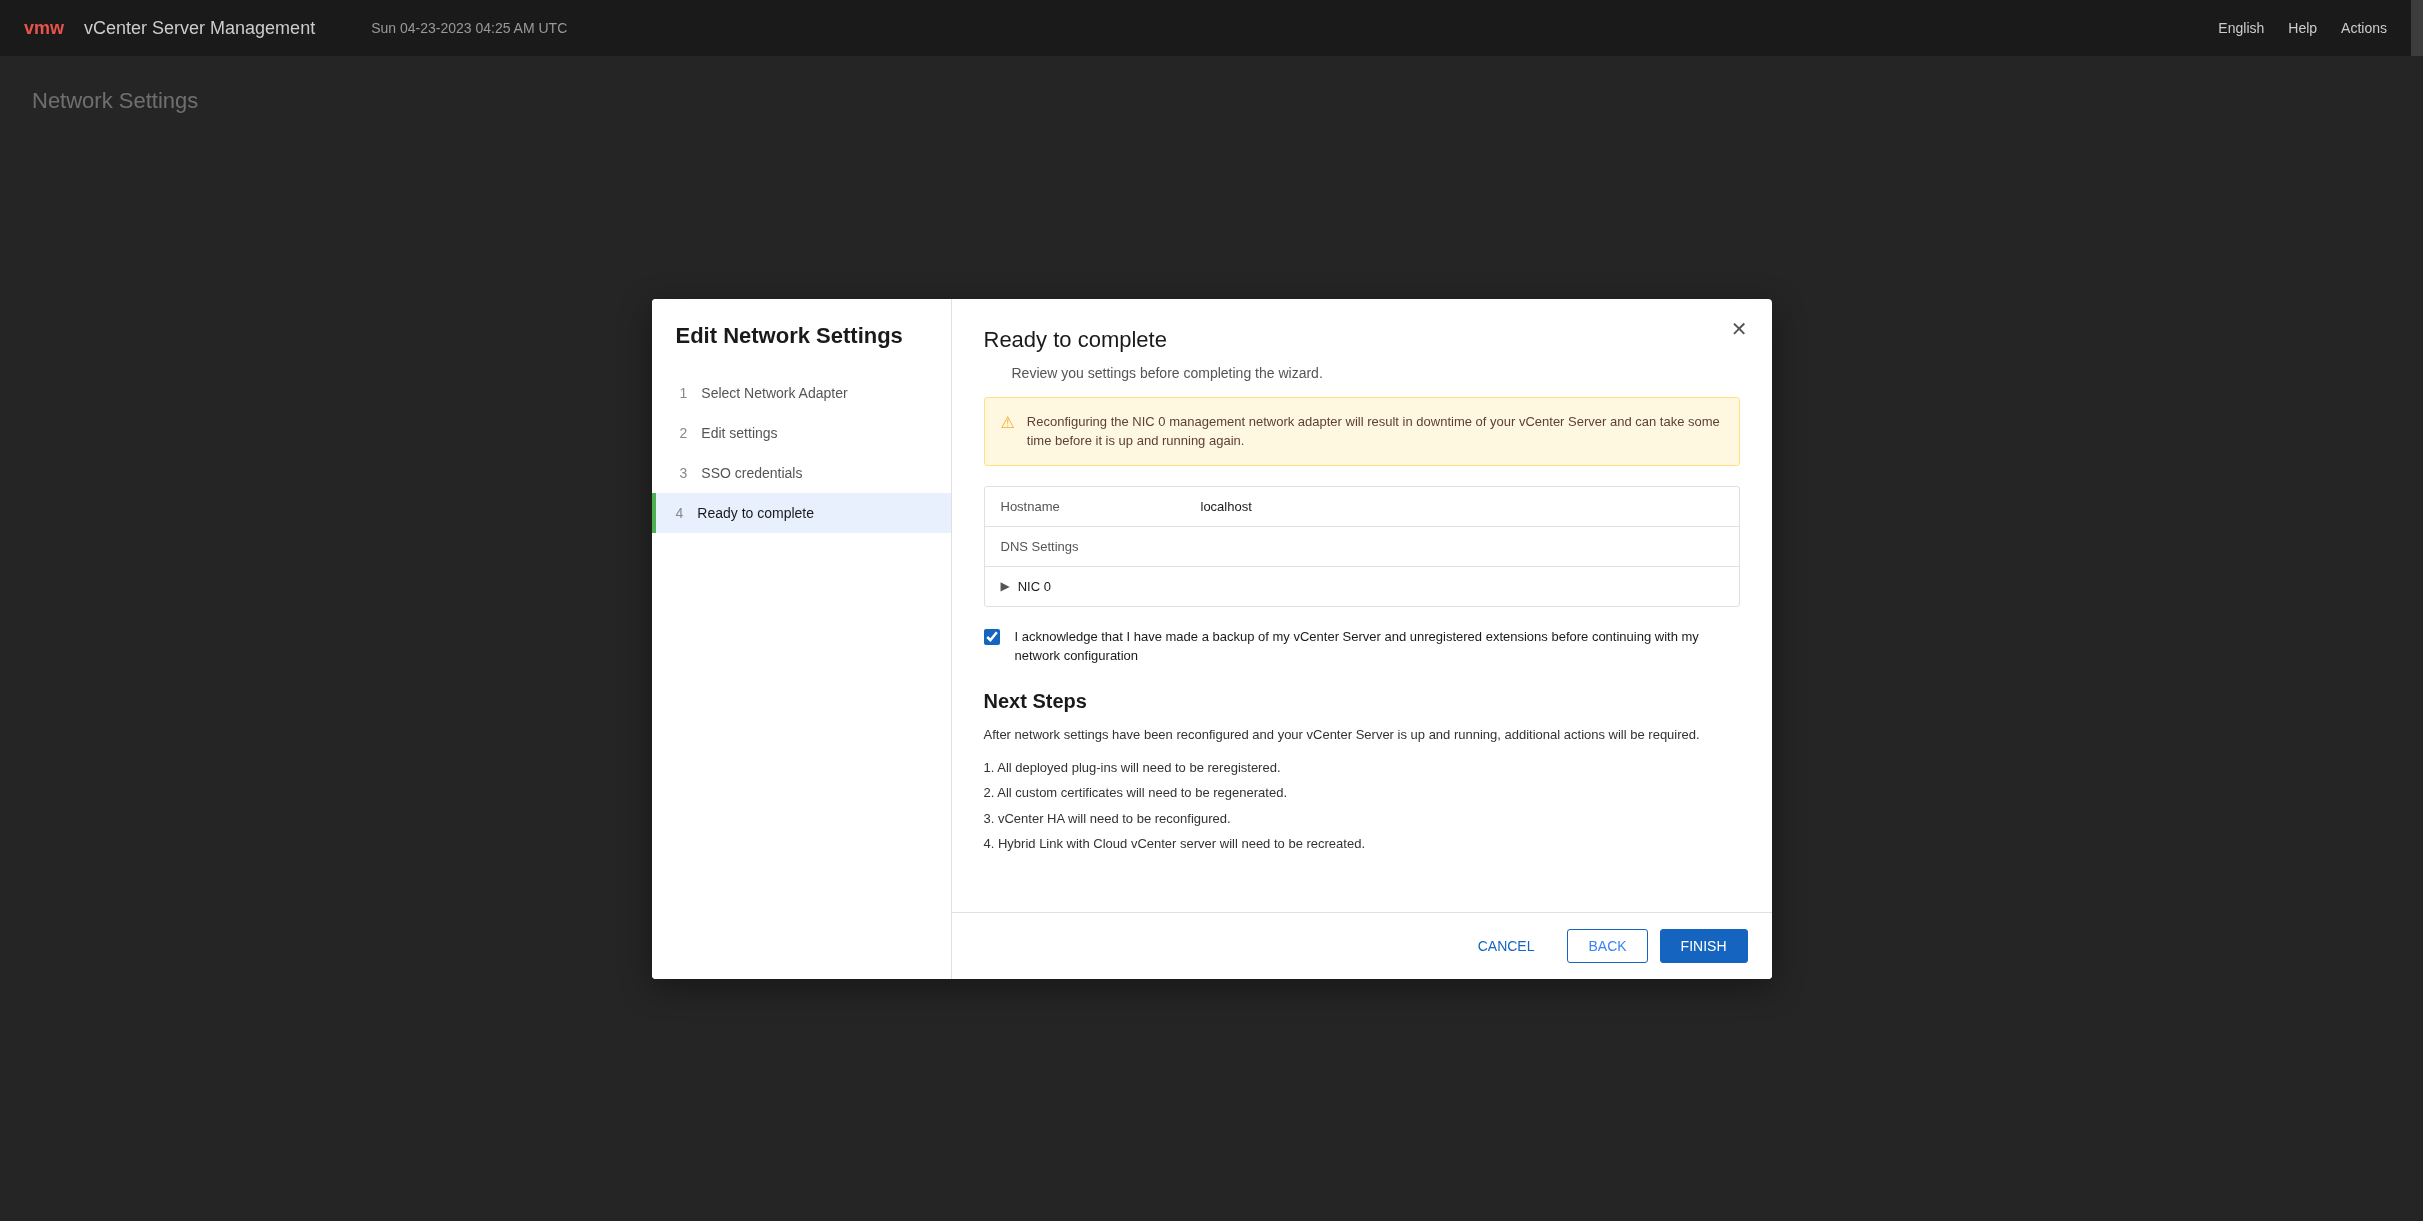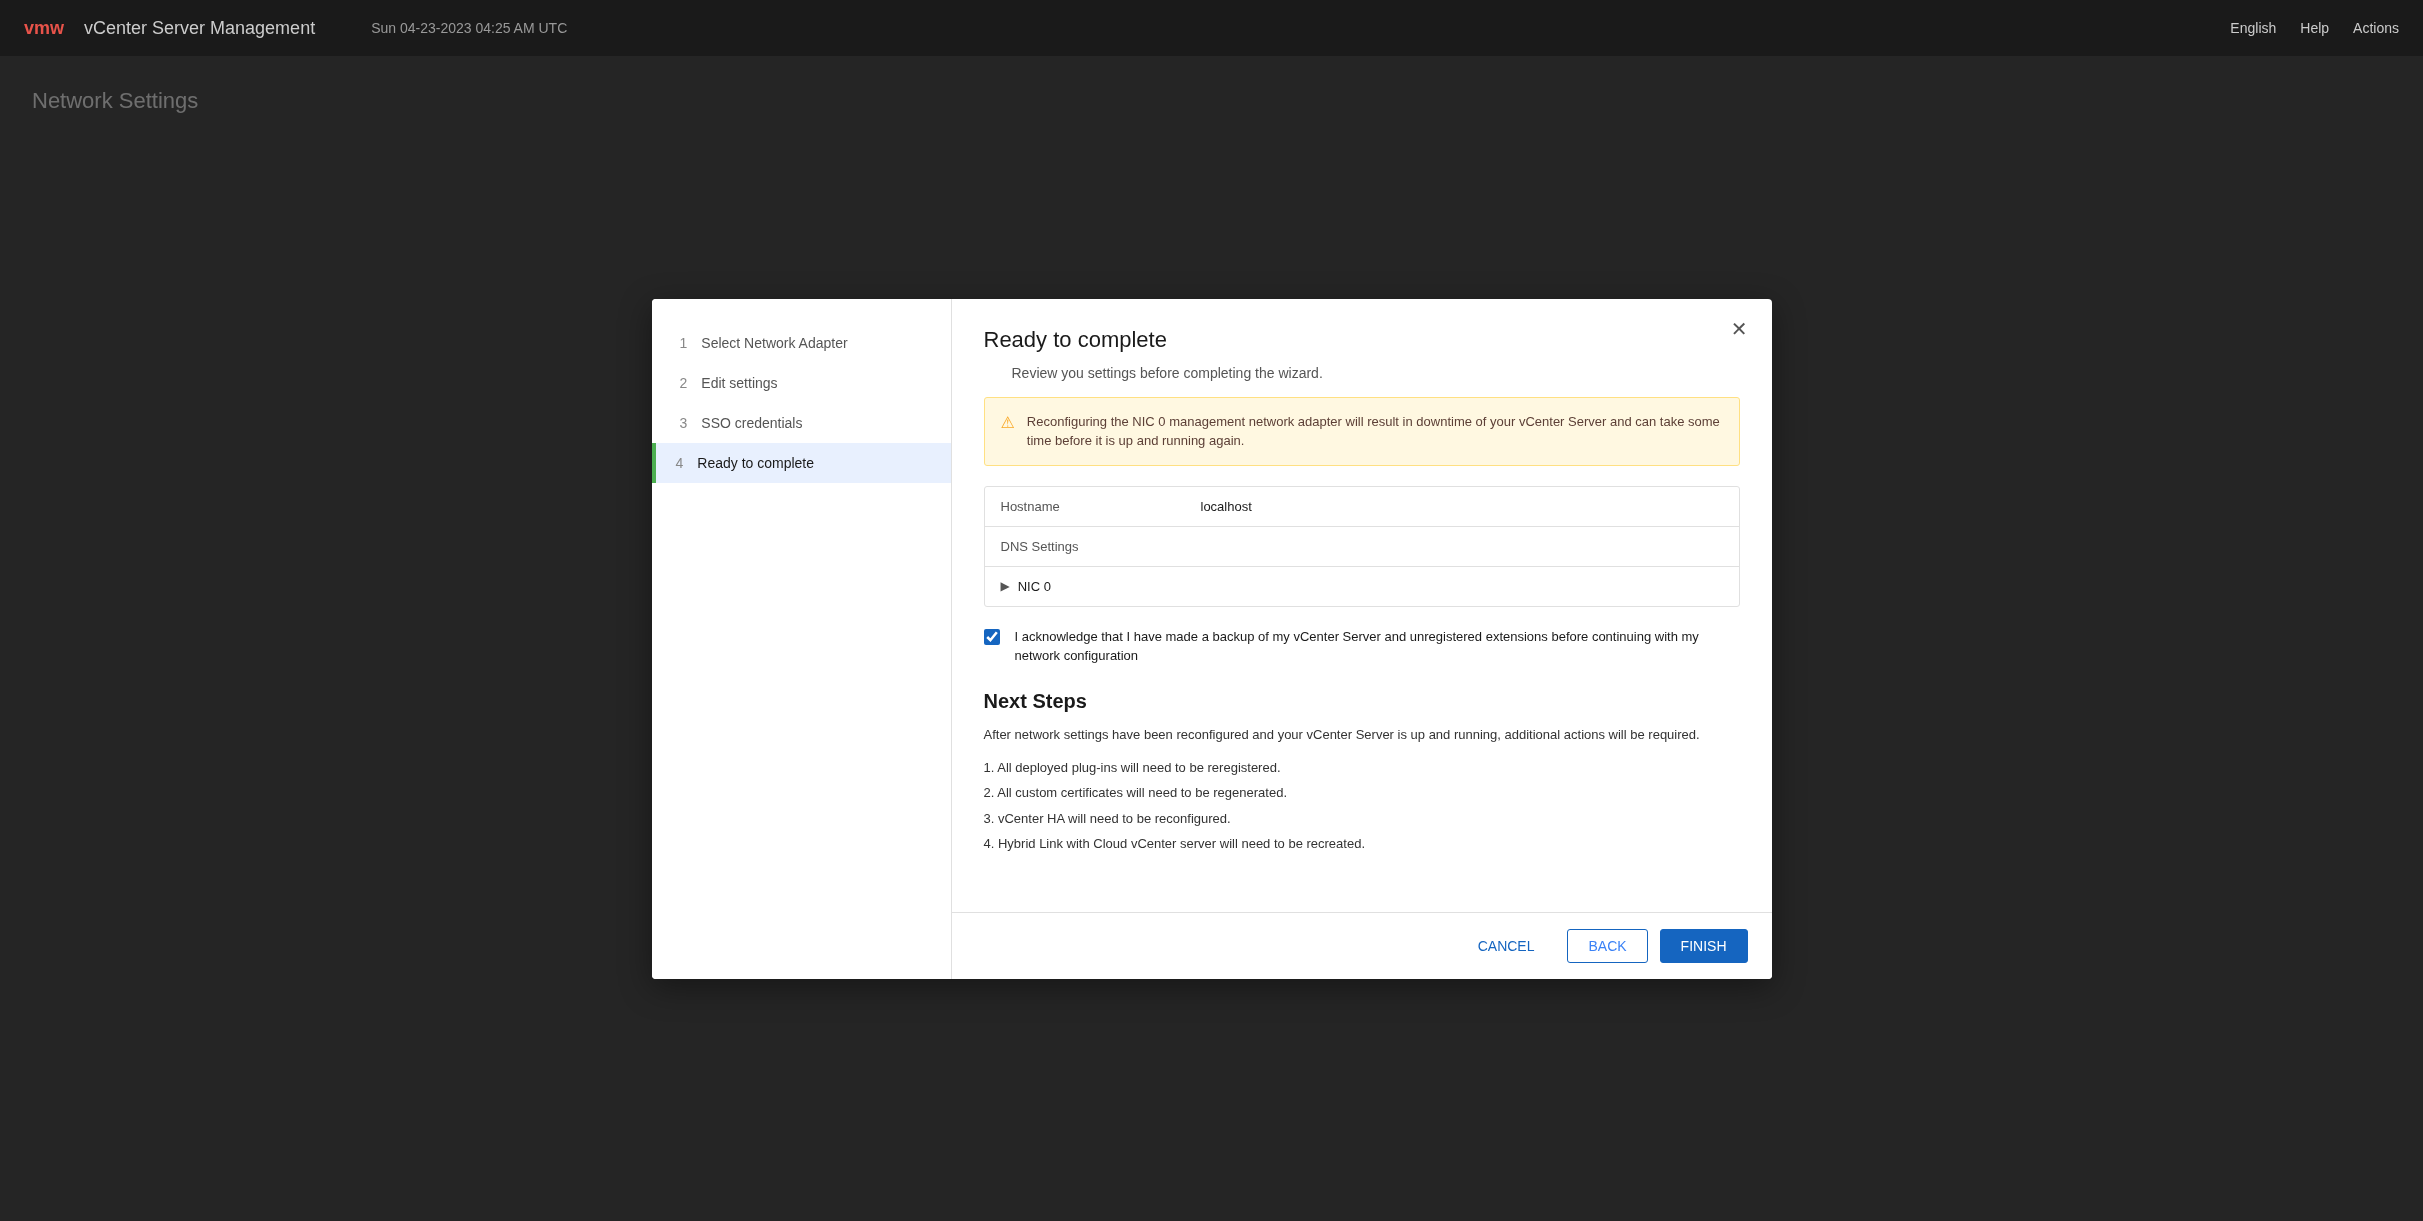--- a/index.html
+++ b/index.html
@@ -8,21 +8,21 @@
     
     .topbar {
       background: #1a1a1a;
       color: #ccc;
       height: 56px;
       display: flex;
       align-items: center;
       padding: 0 24px;
       gap: 16px;
       position: fixed;
-      top: 0; left: 0; right: 0;
+      top: 0; left: 0; right: 12px;
       z-index: 100;
     }
     .topbar-brand { color: #e8534a; font-weight: bold; font-size: 18px; margin-right: 4px; }
     .topbar-title { color: #ccc; font-size: 18px; }
     .topbar-date { color: #999; font-size: 14px; margin-left: 40px; }
     .topbar-right { margin-left: auto; display: flex; gap: 24px; align-items: flex-start; color: #ccc; font-size: 14px; }
     .topbar-right span { cursor: pointer; }
 
     
     .layout { display: flex; margin-top: 56px; height: calc(1221px - 56px); }
@@ -297,20 +297,21 @@
 
 
   <div class="main-content">
     <div class="page-title">Network Settings</div>
 
     <div class="overlay">
       <div class="dialog">
         <div class="dialog-body">
 
           <div class="dialog-sidebar">
+            <div class="dialog-title">Edit Network Settings</div>
 
             <div class="step-item">
               <span class="step-number">1</span>
               <span>Select Network Adapter</span>
             </div>
             <div class="step-item">
               <span class="step-number">2</span>
               <span>Edit settings</span>
             </div>
             <div class="step-item">

